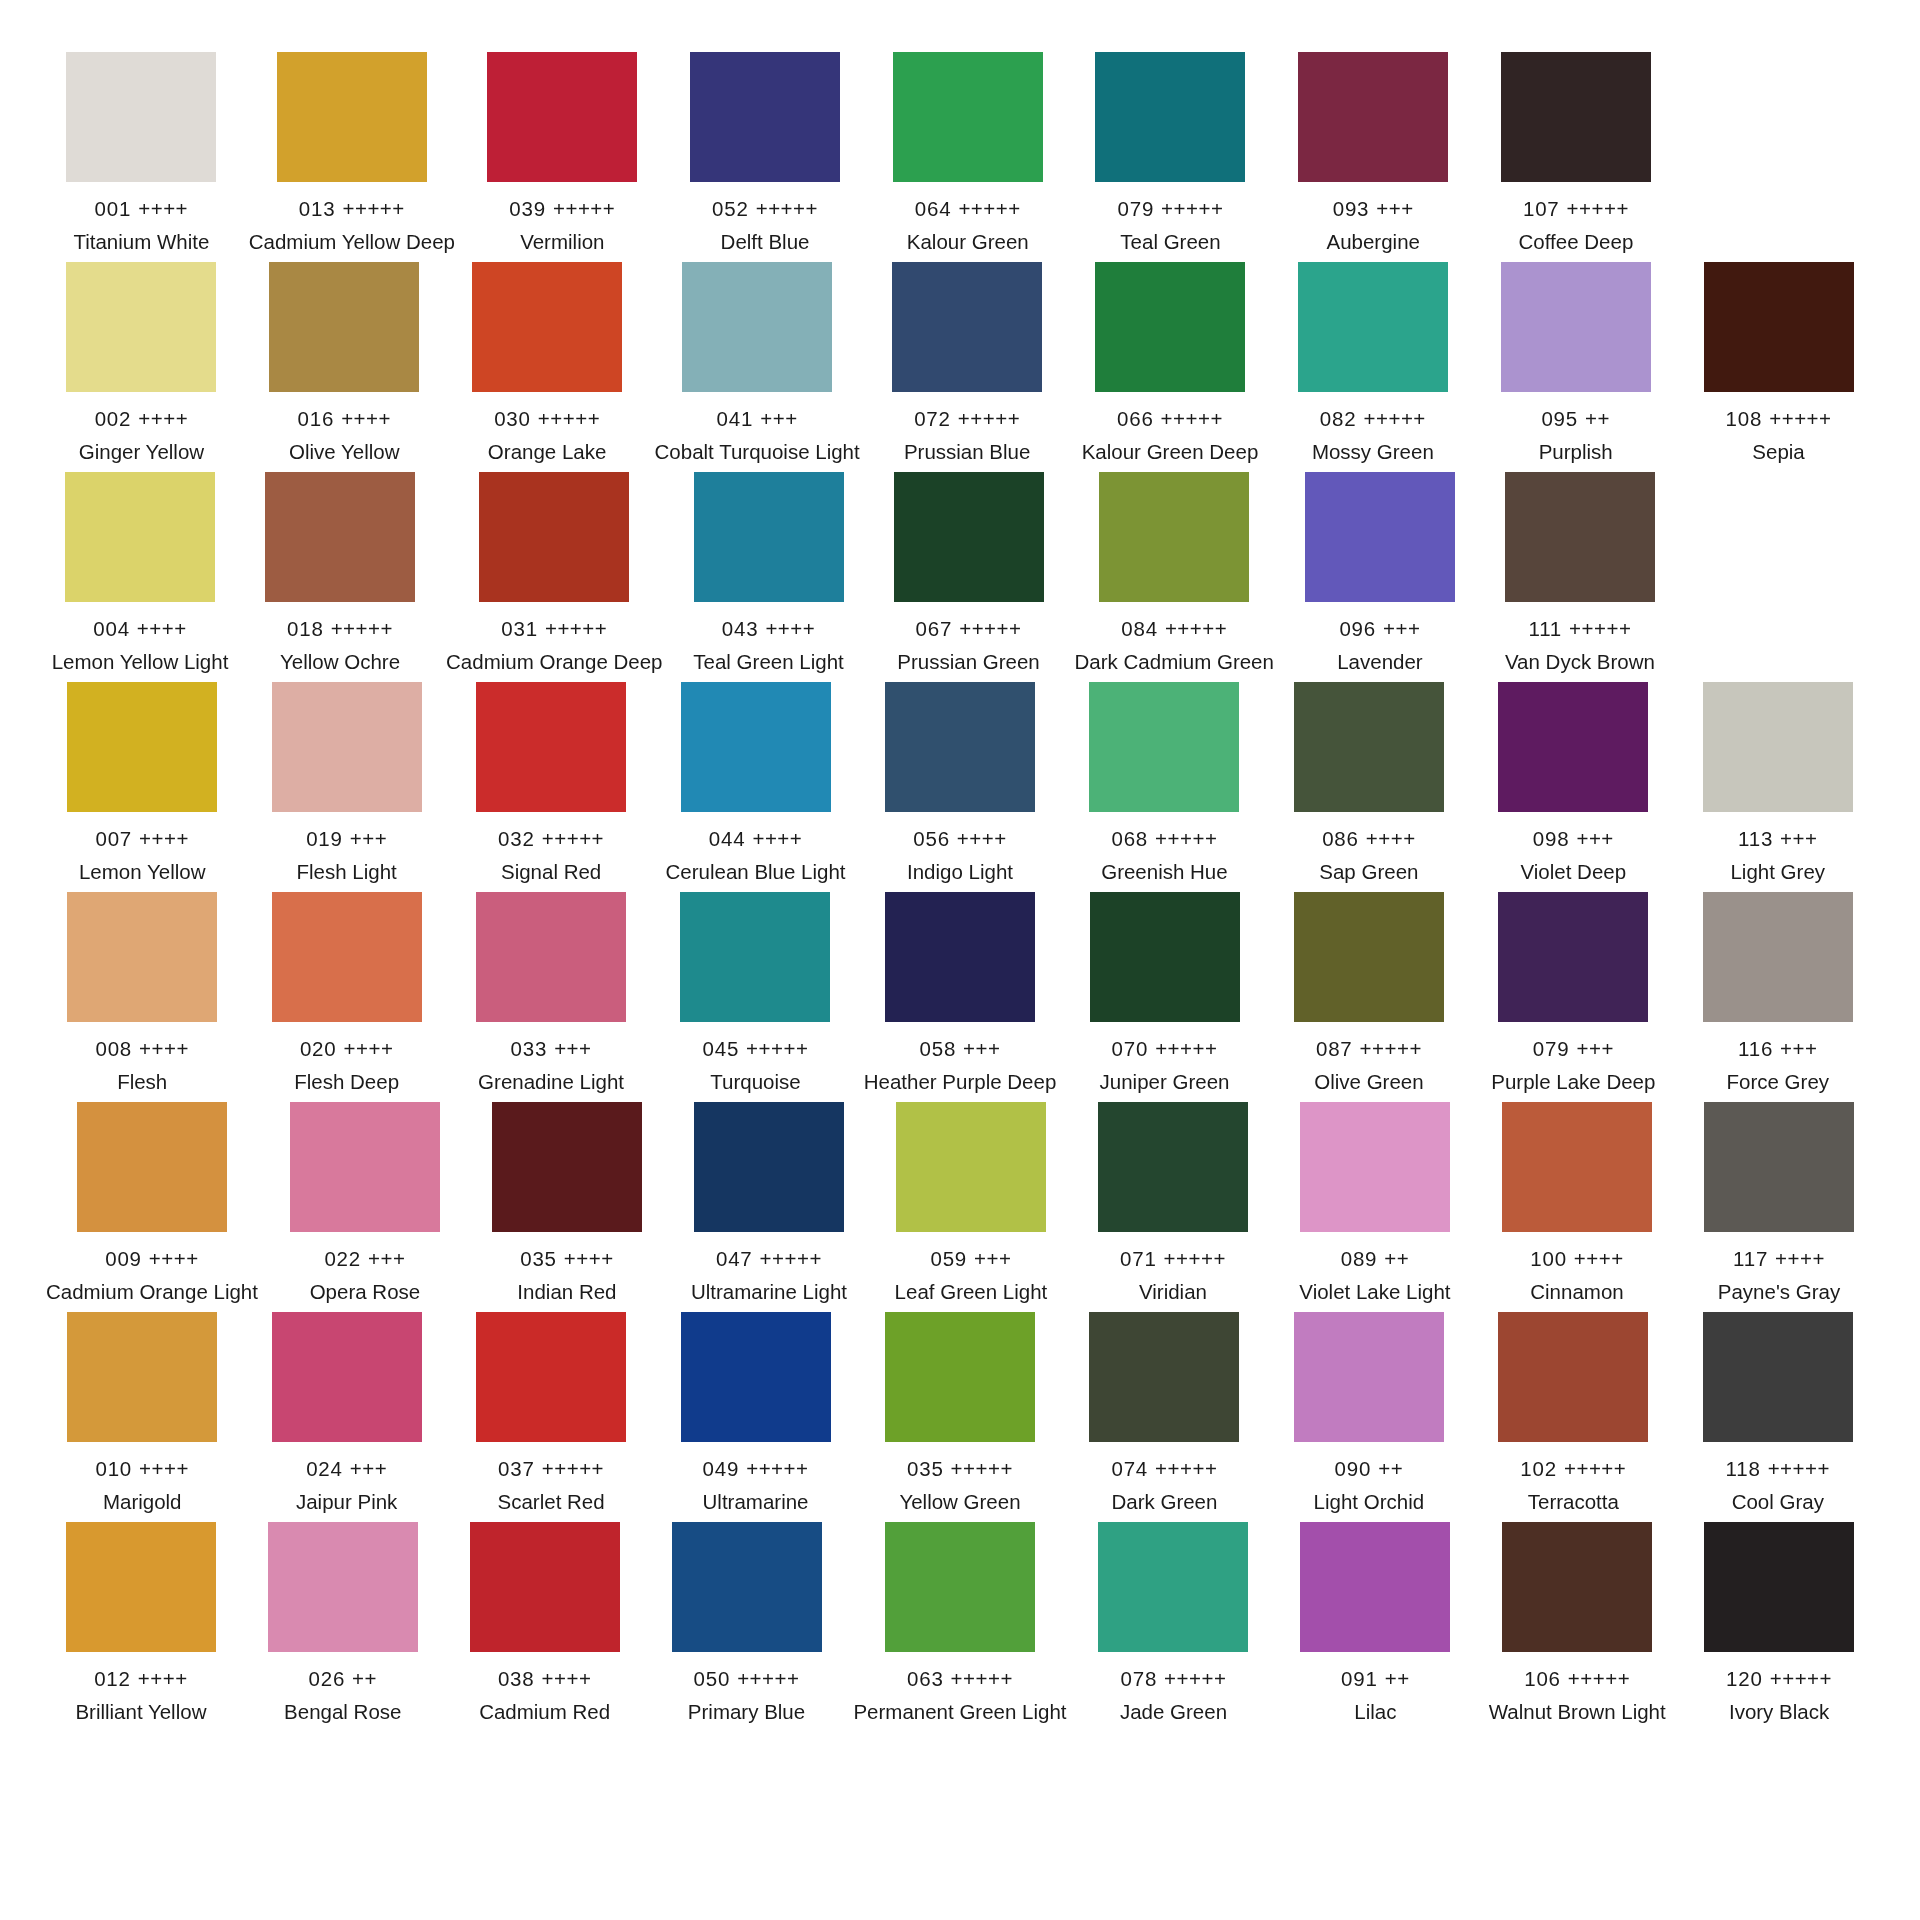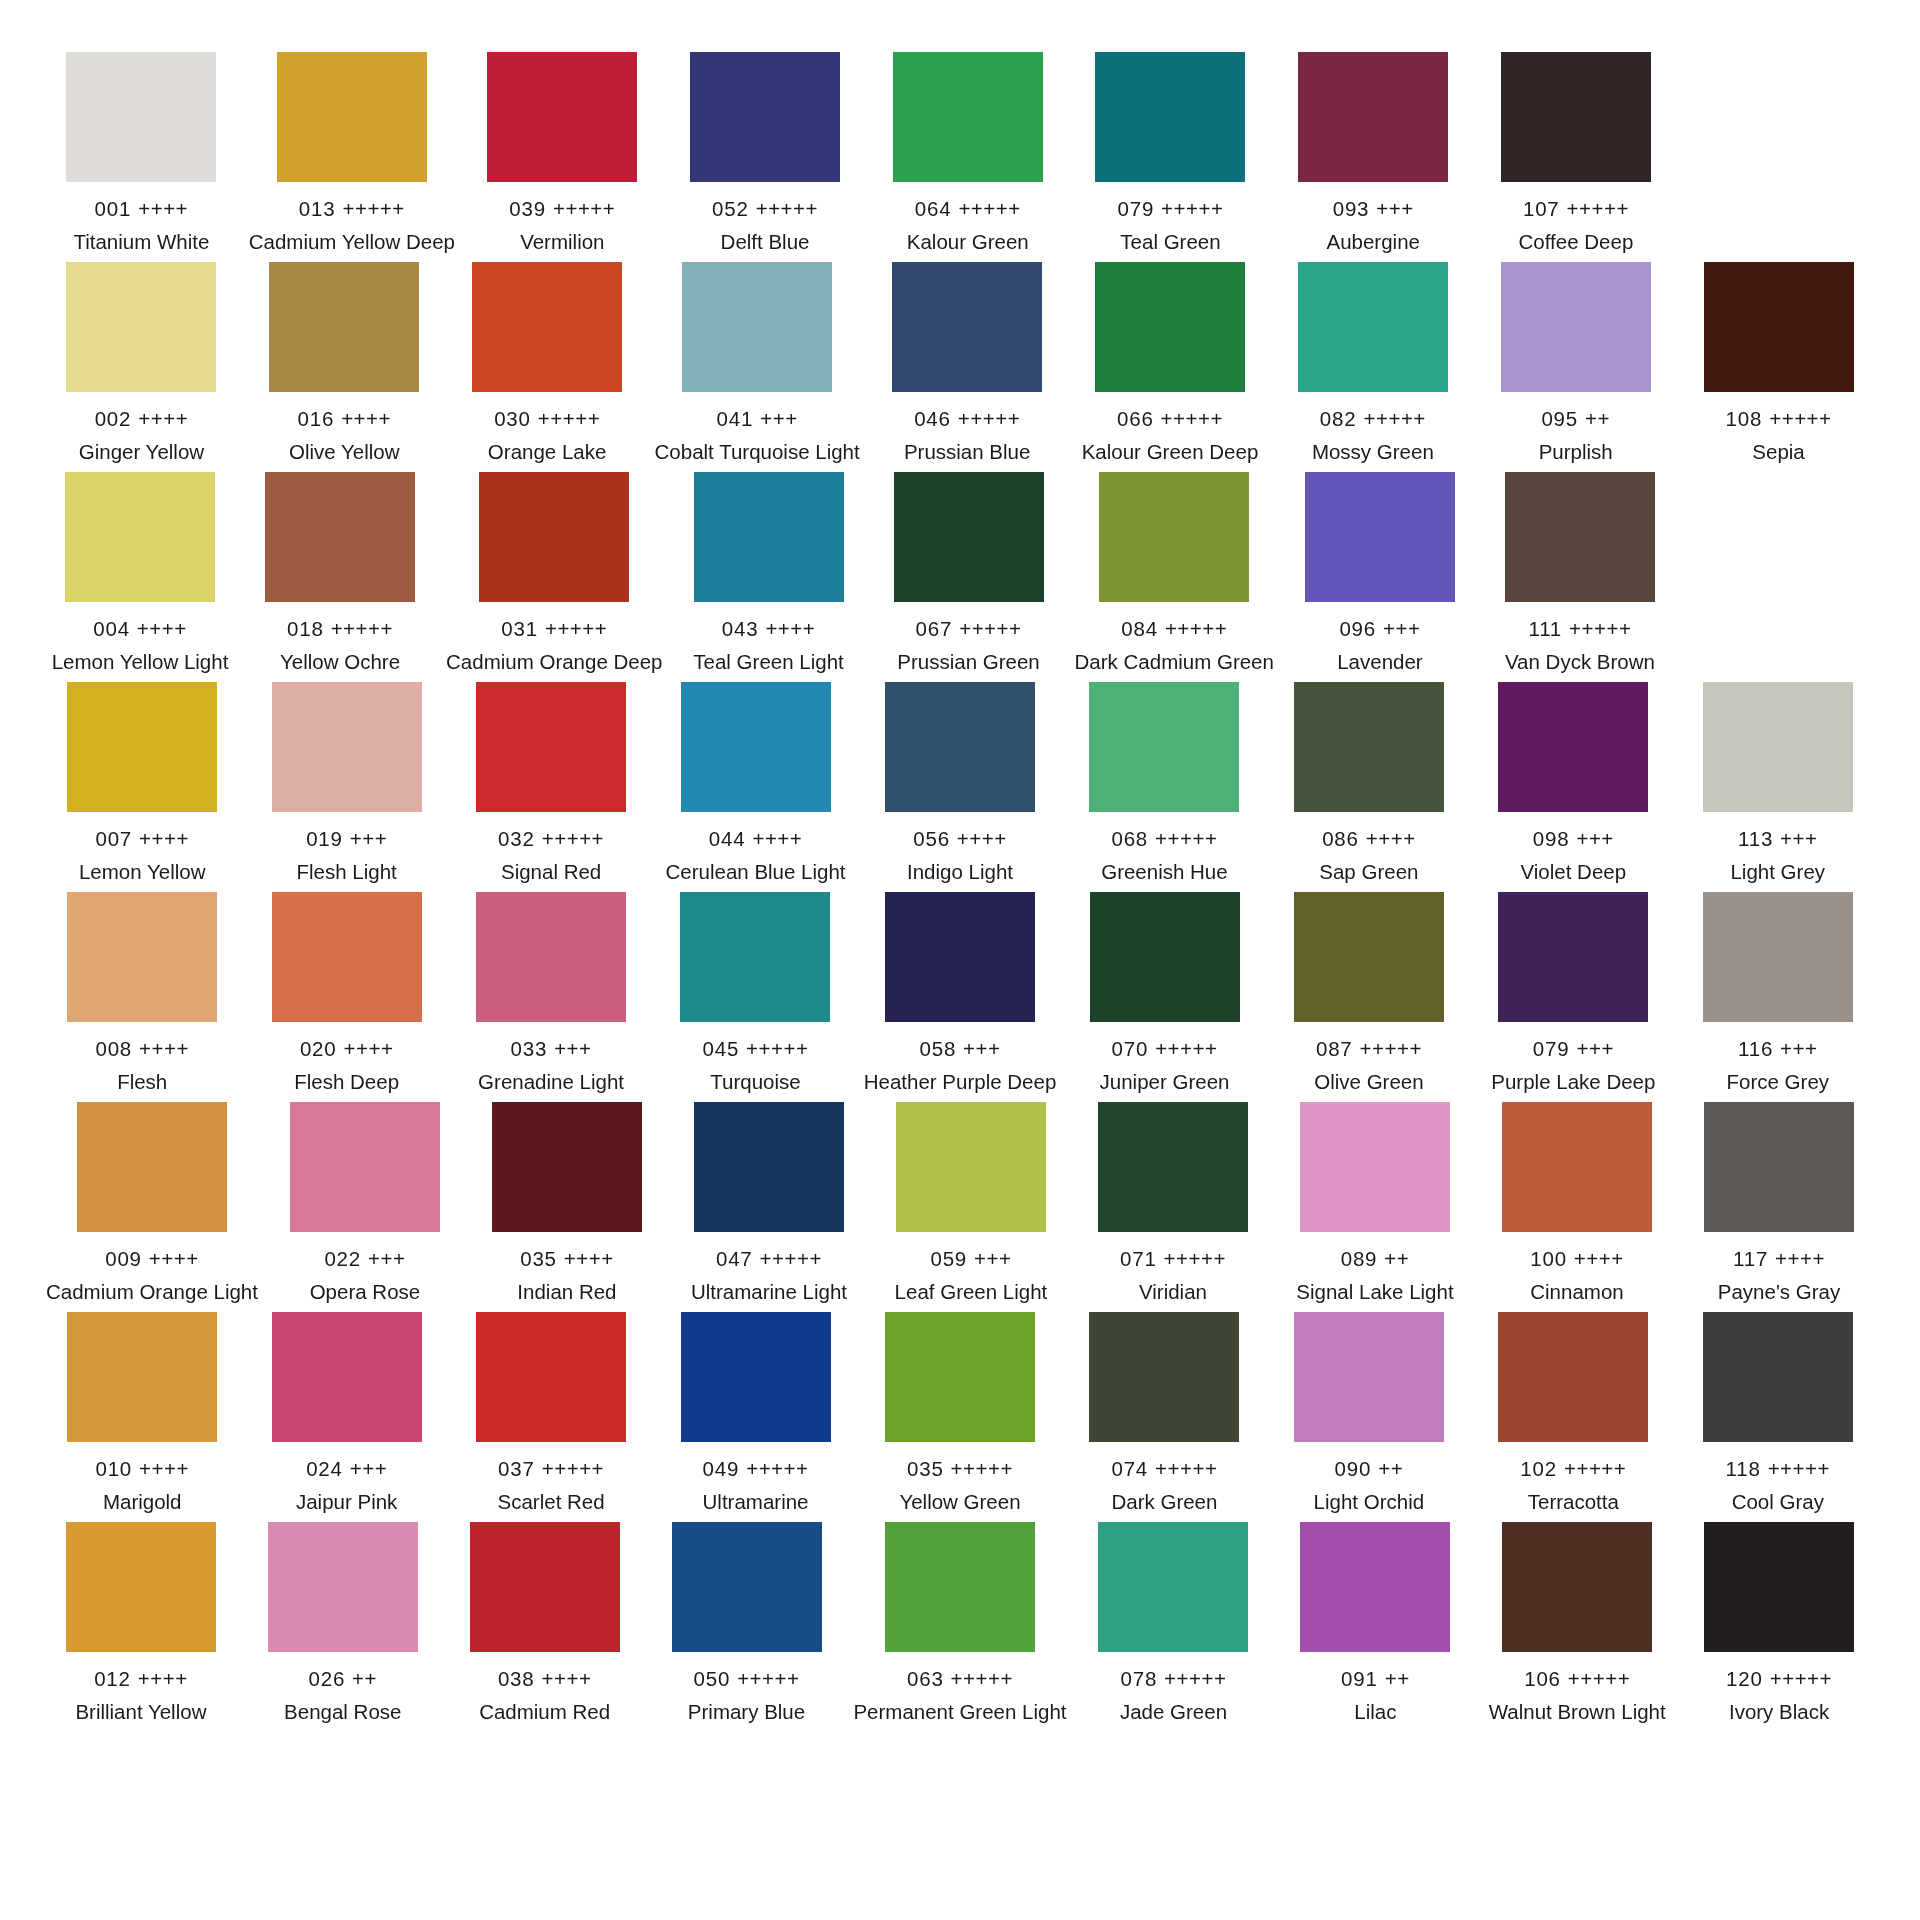--- a/index.html
+++ b/index.html
@@ -116,21 +116,21 @@
         <div class="meta"><span class="code">030</span><span class="rating">+++++</span></div>
         <div class="name">Orange Lake</div>
       </div>
       <div class="cell">
         <div class="swatch" style="background: rgb(132, 176, 183);"></div>
         <div class="meta"><span class="code">041</span><span class="rating">+++</span></div>
         <div class="name">Cobalt Turquoise Light</div>
       </div>
       <div class="cell">
         <div class="swatch" style="background: rgb(49, 73, 111);"></div>
-        <div class="meta"><span class="code">046</span><span class="rating">+++++</span></div>
+        <div class="meta"><span class="code">072</span><span class="rating">+++++</span></div>
         <div class="name">Prussian Blue</div>
       </div>
       <div class="cell">
         <div class="swatch" style="background: rgb(31, 126, 59);"></div>
         <div class="meta"><span class="code">066</span><span class="rating">+++++</span></div>
         <div class="name">Kalour Green Deep</div>
       </div>
       <div class="cell">
         <div class="swatch" style="background: rgb(43, 164, 140);"></div>
         <div class="meta"><span class="code">082</span><span class="rating">+++++</span></div>
@@ -310,21 +310,21 @@
         <div class="name">Leaf Green Light</div>
       </div>
       <div class="cell">
         <div class="swatch" style="background: rgb(36, 70, 47);"></div>
         <div class="meta"><span class="code">071</span><span class="rating">+++++</span></div>
         <div class="name">Viridian</div>
       </div>
       <div class="cell">
         <div class="swatch" style="background: rgb(221, 149, 199);"></div>
         <div class="meta"><span class="code">089</span><span class="rating">++</span></div>
-        <div class="name">Signal Lake Light</div>
+        <div class="name">Violet Lake Light</div>
       </div>
       <div class="cell">
         <div class="swatch" style="background: rgb(187, 91, 58);"></div>
         <div class="meta"><span class="code">100</span><span class="rating">++++</span></div>
         <div class="name">Cinnamon</div>
       </div>
       <div class="cell">
         <div class="swatch" style="background: rgb(92, 89, 84);"></div>
         <div class="meta"><span class="code">117</span><span class="rating">++++</span></div>
         <div class="name">Payne's Gray</div>

